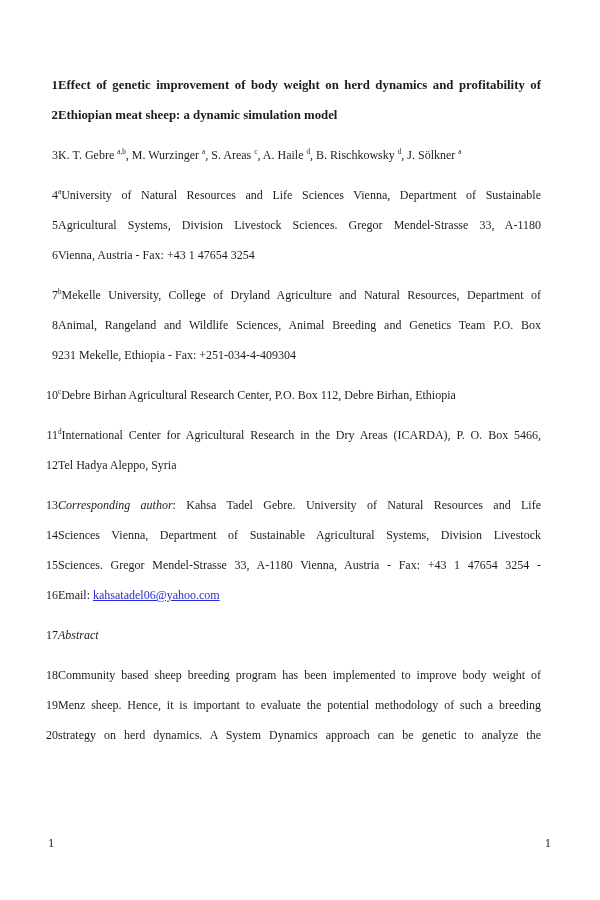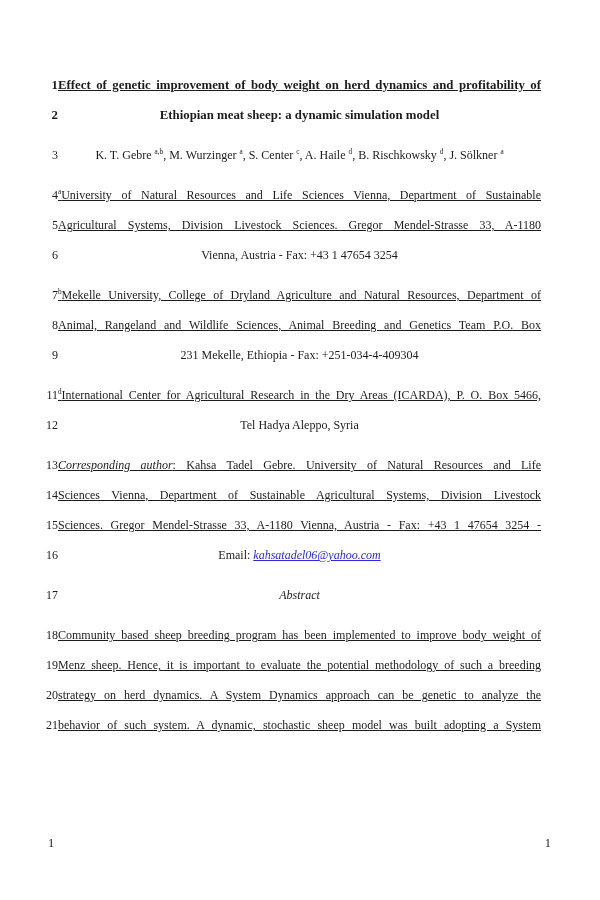--- a/index.html
+++ b/index.html
@@ -36,38 +36,36 @@
   .line.bold { font-weight: bold; font-size: 12.8px; }
   .lnum {
     flex: 0 0 14px;
     width: 14px;
     text-align: right;
     white-space: pre;
   }
   .ltext {
     flex: 1 1 auto;
     white-space: nowrap;
-    text-align: center;
+    text-align: left;
   }
   .just .ltext {
     text-align: justify;
     text-align-last: justify;
-    text-decoration: underline;
   }
   .sup {
     font-size: 0.6em;
     vertical-align: super;
     line-height: 0;
   }
   .it { font-style: italic; }
   a.email {
     color: var(--link-color, #2b2bd5);
     text-decoration: underline;
     cursor: pointer;
-    font-style: italic;
   }
   .footer {
     position: absolute;
     left: 48px;
     right: 49px;
     top: 836px;
     display: flex;
     justify-content: space-between;
     font-size: 12.5px;
     line-height: 15px;
@@ -81,21 +79,21 @@
       <div class="line just bold">
         <span class="lnum">1</span>
         <span class="ltext"><span>Effect of genetic improvement of body weight on herd dynamics and profitability of</span></span>
       </div>
       <div class="line bold">
         <span class="lnum">2</span>
         <span class="ltext"><span>Ethiopian meat sheep: a dynamic simulation model</span></span>
       </div>
       <div class="line para">
         <span class="lnum">3</span>
-        <span class="ltext"><span>K. T. Gebre </span><span class="sup">a,b</span><span>, M. Wurzinger </span><span class="sup">a</span><span>, S. Center </span><span class="sup">c</span><span>, A. Haile </span><span class="sup">d</span><span>, B. Rischkowsky </span><span class="sup">d</span><span>, J. Sölkner </span><span class="sup">a</span></span>
+        <span class="ltext"><span>K. T. Gebre </span><span class="sup">a,b</span><span>, M. Wurzinger </span><span class="sup">a</span><span>, S. Areas </span><span class="sup">c</span><span>, A. Haile </span><span class="sup">d</span><span>, B. Rischkowsky </span><span class="sup">d</span><span>, J. Sölkner </span><span class="sup">a</span></span>
       </div>
       <div class="line just para">
         <span class="lnum">4</span>
         <span class="ltext"><span class="sup">a</span><span>University of Natural Resources and Life Sciences Vienna, Department of Sustainable</span></span>
       </div>
       <div class="line just">
         <span class="lnum">5</span>
         <span class="ltext"><span>Agricultural Systems, Division Livestock Sciences. Gregor Mendel-Strasse 33, A-1180</span></span>
       </div>
       <div class="line">
@@ -106,20 +104,24 @@
         <span class="lnum">7</span>
         <span class="ltext"><span class="sup">b</span><span>Mekelle University, College of Dryland Agriculture and Natural Resources, Department of</span></span>
       </div>
       <div class="line just">
         <span class="lnum">8</span>
         <span class="ltext"><span>Animal, Rangeland and Wildlife Sciences, Animal Breeding and Genetics Team P.O. Box</span></span>
       </div>
       <div class="line">
         <span class="lnum">9</span>
         <span class="ltext"><span>231 Mekelle, Ethiopia - Fax: +251-034-4-409304</span></span>
+      </div>
+      <div class="line para">
+        <span class="lnum">10</span>
+        <span class="ltext"><span class="sup">c</span><span>Debre Birhan Agricultural Research Center, P.O. Box 112, Debre Birhan, Ethiopia</span></span>
       </div>
       <div class="line just para">
         <span class="lnum">11</span>
         <span class="ltext"><span class="sup">d</span><span>International Center for Agricultural Research in the Dry Areas (ICARDA), P. O. Box 5466,</span></span>
       </div>
       <div class="line">
         <span class="lnum">12</span>
         <span class="ltext"><span>Tel Hadya Aleppo, Syria</span></span>
       </div>
       <div class="line just para">
@@ -147,22 +149,18 @@
         <span class="ltext"><span>Community based sheep breeding program has been implemented to improve body weight of</span></span>
       </div>
       <div class="line just">
         <span class="lnum">19</span>
         <span class="ltext"><span>Menz sheep. Hence, it is important to evaluate the potential methodology of such a breeding</span></span>
       </div>
       <div class="line just">
         <span class="lnum">20</span>
         <span class="ltext"><span>strategy on herd dynamics. A System Dynamics approach can be genetic to analyze the</span></span>
       </div>
-      <div class="line just">
-        <span class="lnum">21</span>
-        <span class="ltext"><span>behavior of such system. A dynamic, stochastic sheep model was built adopting a System</span></span>
-      </div>
     </div>
   <div class="footer">
     <span>1</span>
     <span>1</span>
   </div>
 </div>
 
 </body></html>

